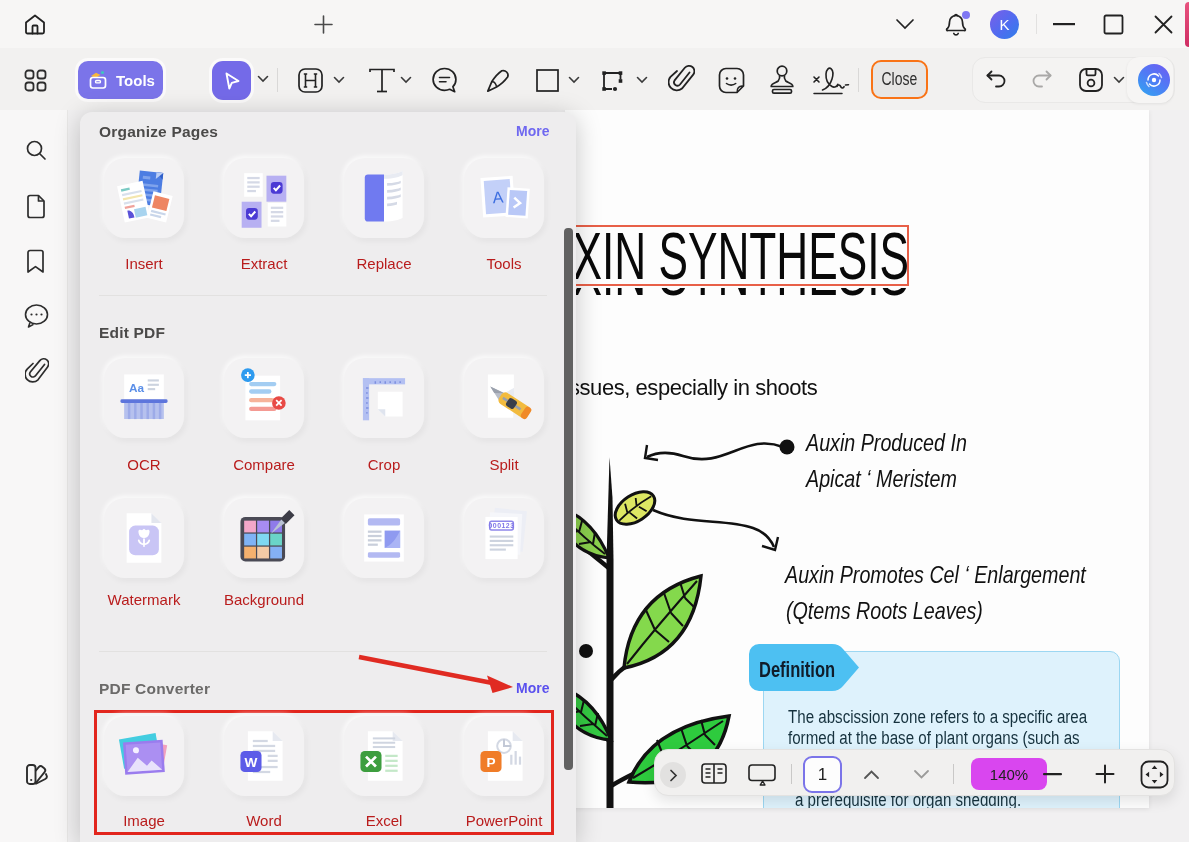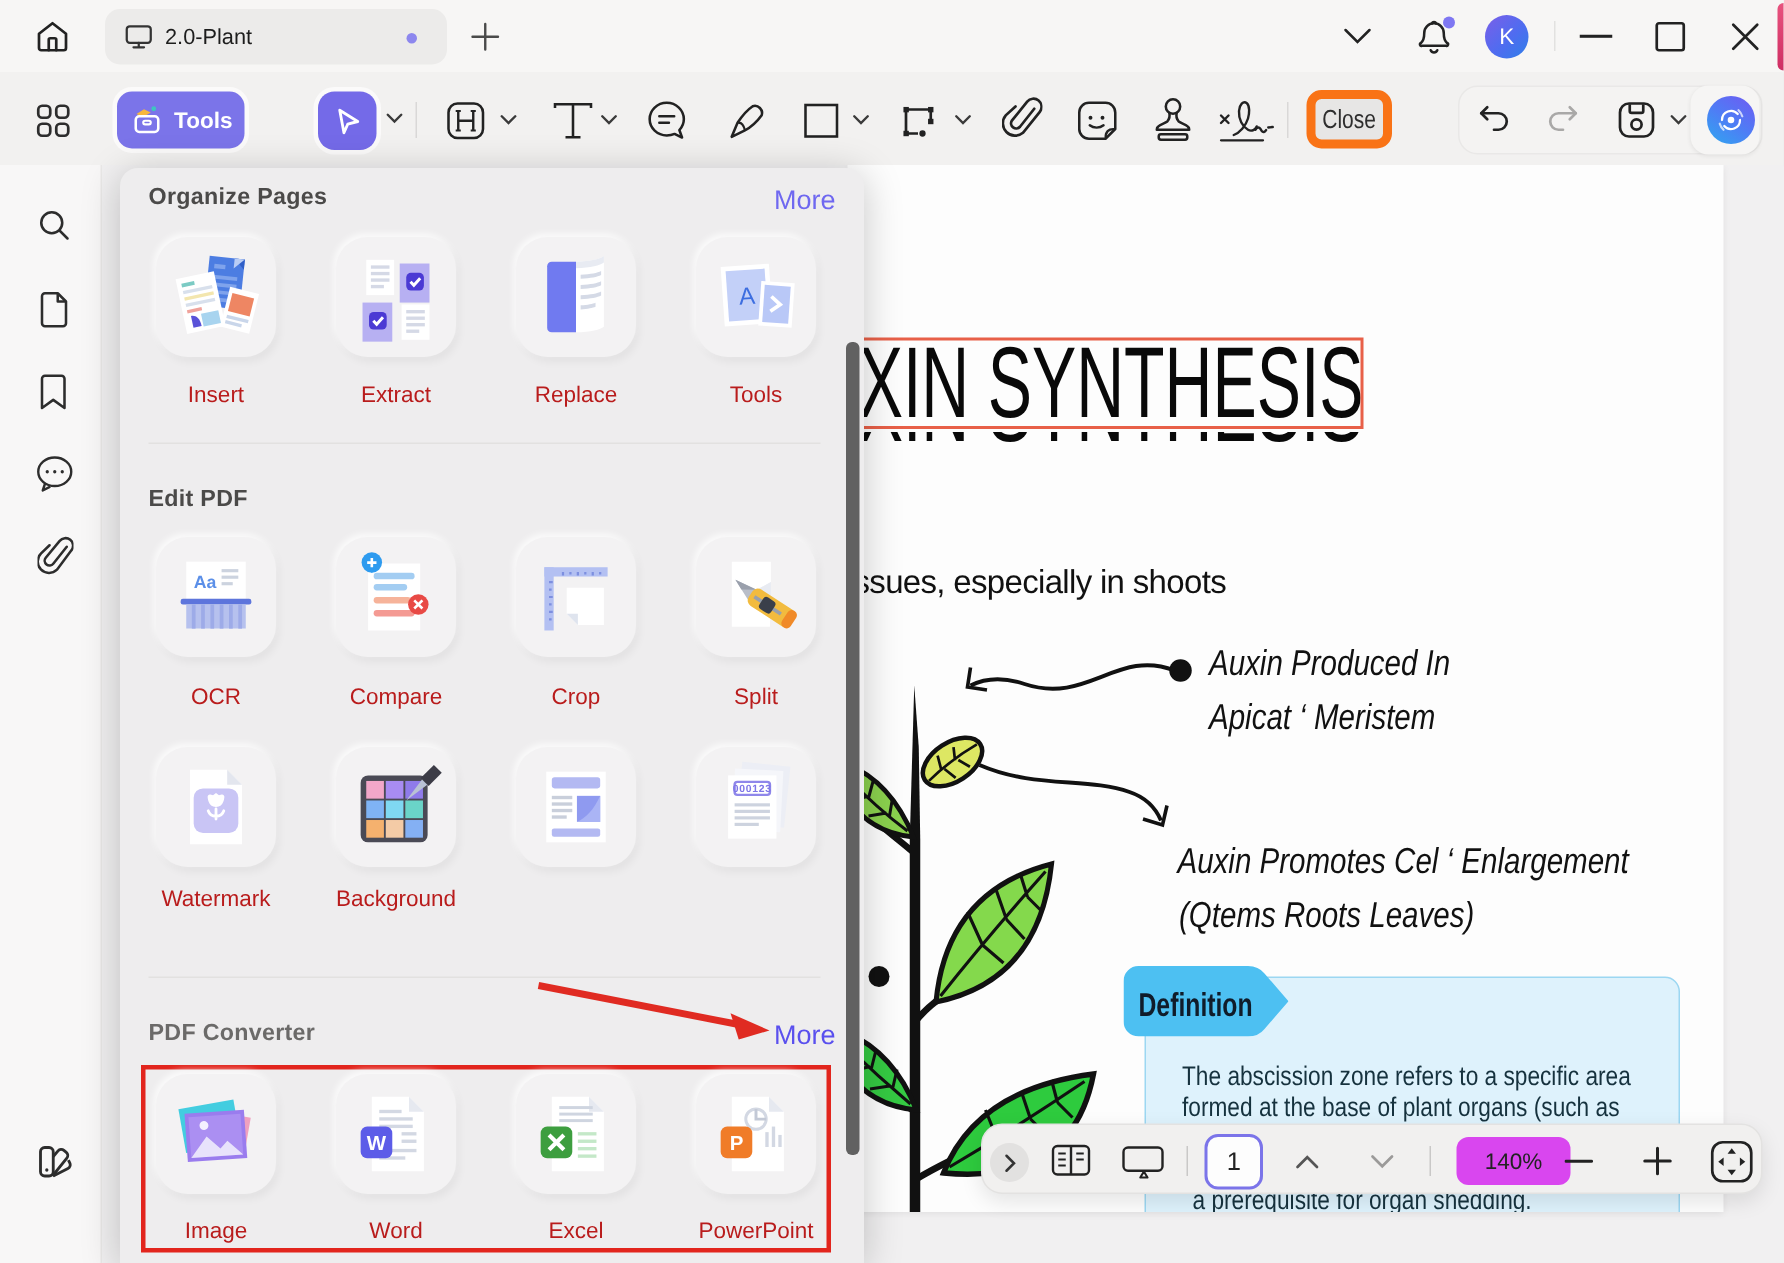--- a/index.html
+++ b/index.html
@@ -10,55 +10,47 @@
 #topbar{position:absolute;left:0;top:0;width:1189px;height:48px;background:#f7f6f5}
 #tab{position:absolute;left:70px;top:6px;width:228px;height:37px;background:#ecebea;border-radius:10px;display:flex;align-items:center}
 #tab .tname{font-size:14.5px;color:#1d1d1d;margin-left:8px}
 #tab .dot{position:absolute;right:20px;top:16px;width:7px;height:7px;border-radius:50%;background:#8d87ee}
 
 #toolbar{position:absolute;left:0;top:48px;width:1189px;height:62px;background:#f2f1f0;box-shadow:0 1px 0 #e7e6e5}
 #toolsbtn{position:absolute;left:78px;top:61px;width:85px;height:38px;background:#7b74e9;border-radius:10px;box-shadow:0 0 0 3px #fbfafa;display:flex;align-items:center;justify-content:center}
 #toolsbtn span{color:#fff;font-size:15px;font-weight:700;margin-left:6px}
 #selbtn{position:absolute;left:212px;top:61px;width:39px;height:39px;background:#746ae8;border-radius:11px;box-shadow:0 0 0 3px #fbfafa;display:flex;align-items:center;justify-content:center}
 .sep-v{position:absolute;width:1px;background:#d9d8d7}
-#closebtn{position:absolute;left:871px;top:60px;width:57px;height:39px;background:#e7e6e5;border:6px solid #f97316;border-radius:10px;color:#2e2e2e;display:flex;align-items:center;justify-content:center}
+#closebtn{position:absolute;left:871px;top:60px;width:57px;height:39px;background:#e7e6e5;border:2px solid #f97316;border-radius:10px;color:#2e2e2e;display:flex;align-items:center;justify-content:center}
 #rightgrp{position:absolute;left:972px;top:57px;width:203px;height:46px;background:#f4f3f2;border:1px solid #e9e8e7;border-radius:13px}
 
 #rail{position:absolute;left:0;top:110px;width:68px;height:732px;background:#f8f7f7;box-shadow:inset -1px 0 0 #e9e8e7}
 
 #canvas{position:absolute;left:68px;top:110px;width:1121px;height:732px;background:#f1f0f1;overflow:hidden}
 #page{position:absolute;left:497px;top:0px;width:584px;height:698px;background:#fdfdfd;overflow:hidden;box-shadow:0 1px 5px rgba(0,0,0,.08)}
 
 #panel{position:absolute;left:80px;top:112px;width:496px;height:730px;background:#eeedee;border-radius:12px 12px 0 0;box-shadow:0 4px 26px rgba(0,0,0,.22)}
 .ptitle{position:absolute;font-size:15.5px;font-weight:700;color:#4b4a49;letter-spacing:.2px}
-.pmore{position:absolute;font-size:18px;color:#6f68f0;font-weight:400}
+.pmore{position:absolute;font-size:14px;color:#6f68f0;font-weight:700}
 .tile{position:absolute;width:80px;height:80px;background:#f3f2f3;border-radius:21px;box-shadow:2px 3px 6px rgba(0,0,0,.05),-1px -2px 5px rgba(255,255,255,.85);display:flex;align-items:center;justify-content:center}
 .tile svg{transform:scale(1.24)}
 .tlabel{position:absolute;width:130px;text-align:center;font-size:15px;color:#b91c1c;line-height:24px}
 .pdivider{position:absolute;left:19px;width:448px;height:1px;background:#e2e1e0}
 #scrollthumb{position:absolute;left:484px;top:116px;width:9px;height:542px;background:#616161;border-radius:4px}
 
 #btoolbar{position:absolute;left:654px;top:749px;width:521px;height:47px;background:#f1f0ef;border:1px solid #e3e2e1;border-radius:14px;box-shadow:0 5px 14px rgba(0,0,0,.10)}
 </style></head>
 <body>
 <div id="app">
 
 <div id="topbar">
   <svg class="abs" style="left:22px;top:11px" width="26" height="26" viewBox="0 0 26 26" fill="none" stroke="#222" stroke-width="1.8" stroke-linejoin="round" stroke-linecap="round">
         <path d="M4 11.5 L13 4.5 L22 11.5 V21 a1.5 1.5 0 0 1 -1.5 1.5 H5.5 A1.5 1.5 0 0 1 4 21 Z"></path>
         <path d="M10.5 22.5 V15.5 a1 1 0 0 1 1-1 h3 a1 1 0 0 1 1 1 v7"></path>
       </svg>
-  <div id="tab">
-    <svg style="margin-left:13px" width="19" height="17" viewBox="0 0 19 17" fill="none" stroke="#333" stroke-width="1.5">
-          <rect x="1.5" y="1.5" width="16" height="11" rx="2"></rect>
-          <path d="M9.5 12.5 v2.8 M6 15.5 h7" stroke-linecap="round"></path>
-        </svg>
-    <span class="tname">2.0-Plant</span>
-    <div class="dot"></div>
-  </div>
   <svg class="abs" style="left:313px;top:14px" width="21" height="21" viewBox="0 0 21 21" stroke="#4a4a4a" stroke-width="1.6" stroke-linecap="round">
         <path d="M10.5 2 v17 M2 10.5 h17"></path>
       </svg>
   <svg class="abs" style="left:895px;top:18px" width="20" height="12" viewBox="0 0 20 12" fill="none" stroke="#222" stroke-width="1.7" stroke-linecap="round">
         <path d="M2 2 l8 8 l8 -8"></path>
       </svg>
   <svg class="abs" style="left:943px;top:11px" width="26" height="27" viewBox="0 0 26 27" fill="none" stroke="#222" stroke-width="1.7" stroke-linecap="round" stroke-linejoin="round">
         <path d="M13 4.5 a6.5 6.5 0 0 1 6.5 6.5 c0 3.8 1 5.6 2.2 6.6 a1 1 0 0 1 -.64 1.9 H4.94 a1 1 0 0 1 -.64-1.9 C5.5 16.6 6.5 14.8 6.5 11 A6.5 6.5 0 0 1 13 4.5 Z"></path>
         <path d="M10.8 22.5 a2.4 2.4 0 0 0 4.4 0"></path>
         <path d="M11.6 4.6 a1.5 1.5 0 0 1 2.8 0"></path>

